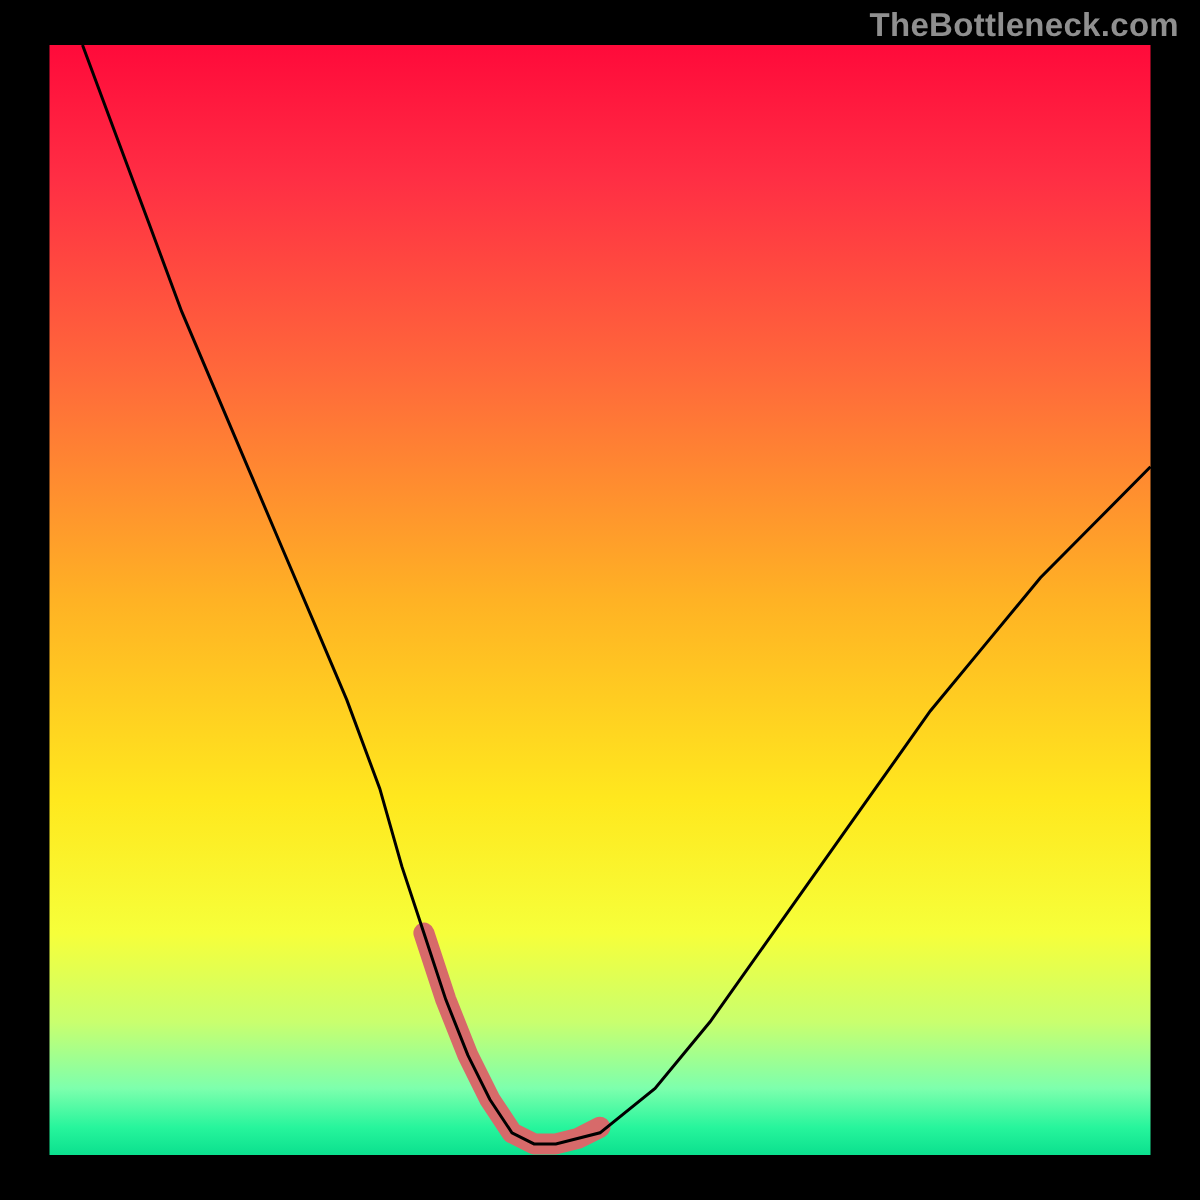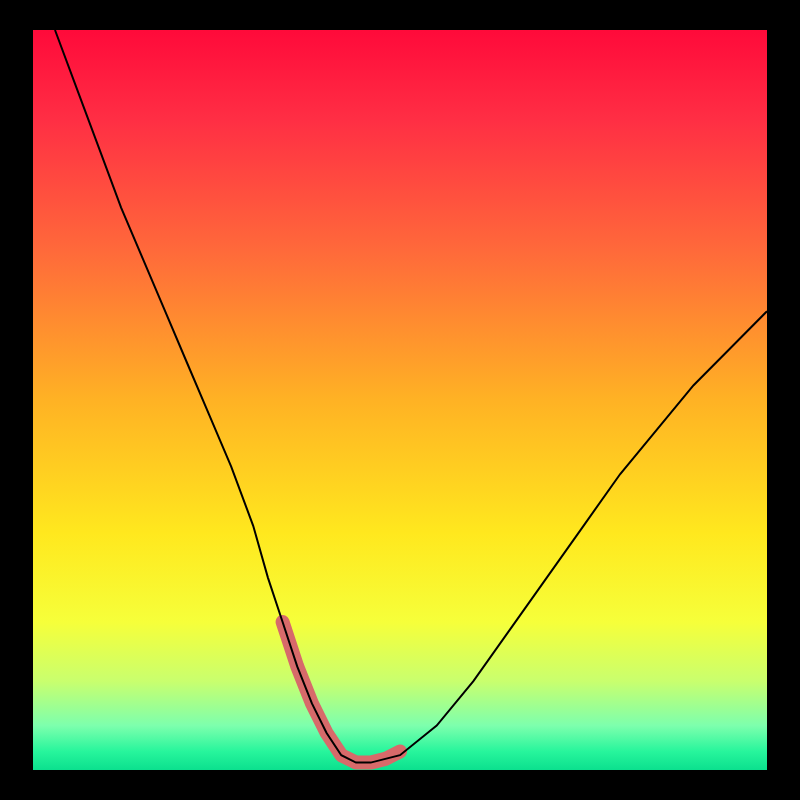--- a/index.html
+++ b/index.html
@@ -31,20 +31,21 @@
   svg.chart {
     position: absolute;
     left: 0;
     top: 0;
   }
 </style>
 </head>
 <body>
 
 <div class="frame">
+  <div class="watermark">TheBottleneck.com</div>
   <svg class="chart" width="800" height="800">
     <defs>
       <linearGradient id="bg-grad" x1="0" y1="0" x2="0" y2="1">
           <stop offset="0%" stop-color="#ff0a3a"></stop>
           <stop offset="12%" stop-color="#ff2e44"></stop>
           <stop offset="30%" stop-color="#ff6a3a"></stop>
           <stop offset="50%" stop-color="#ffb224"></stop>
           <stop offset="68%" stop-color="#ffe81e"></stop>
           <stop offset="80%" stop-color="#f6ff3a"></stop>
           <stop offset="88%" stop-color="#c9ff6e"></stop>

